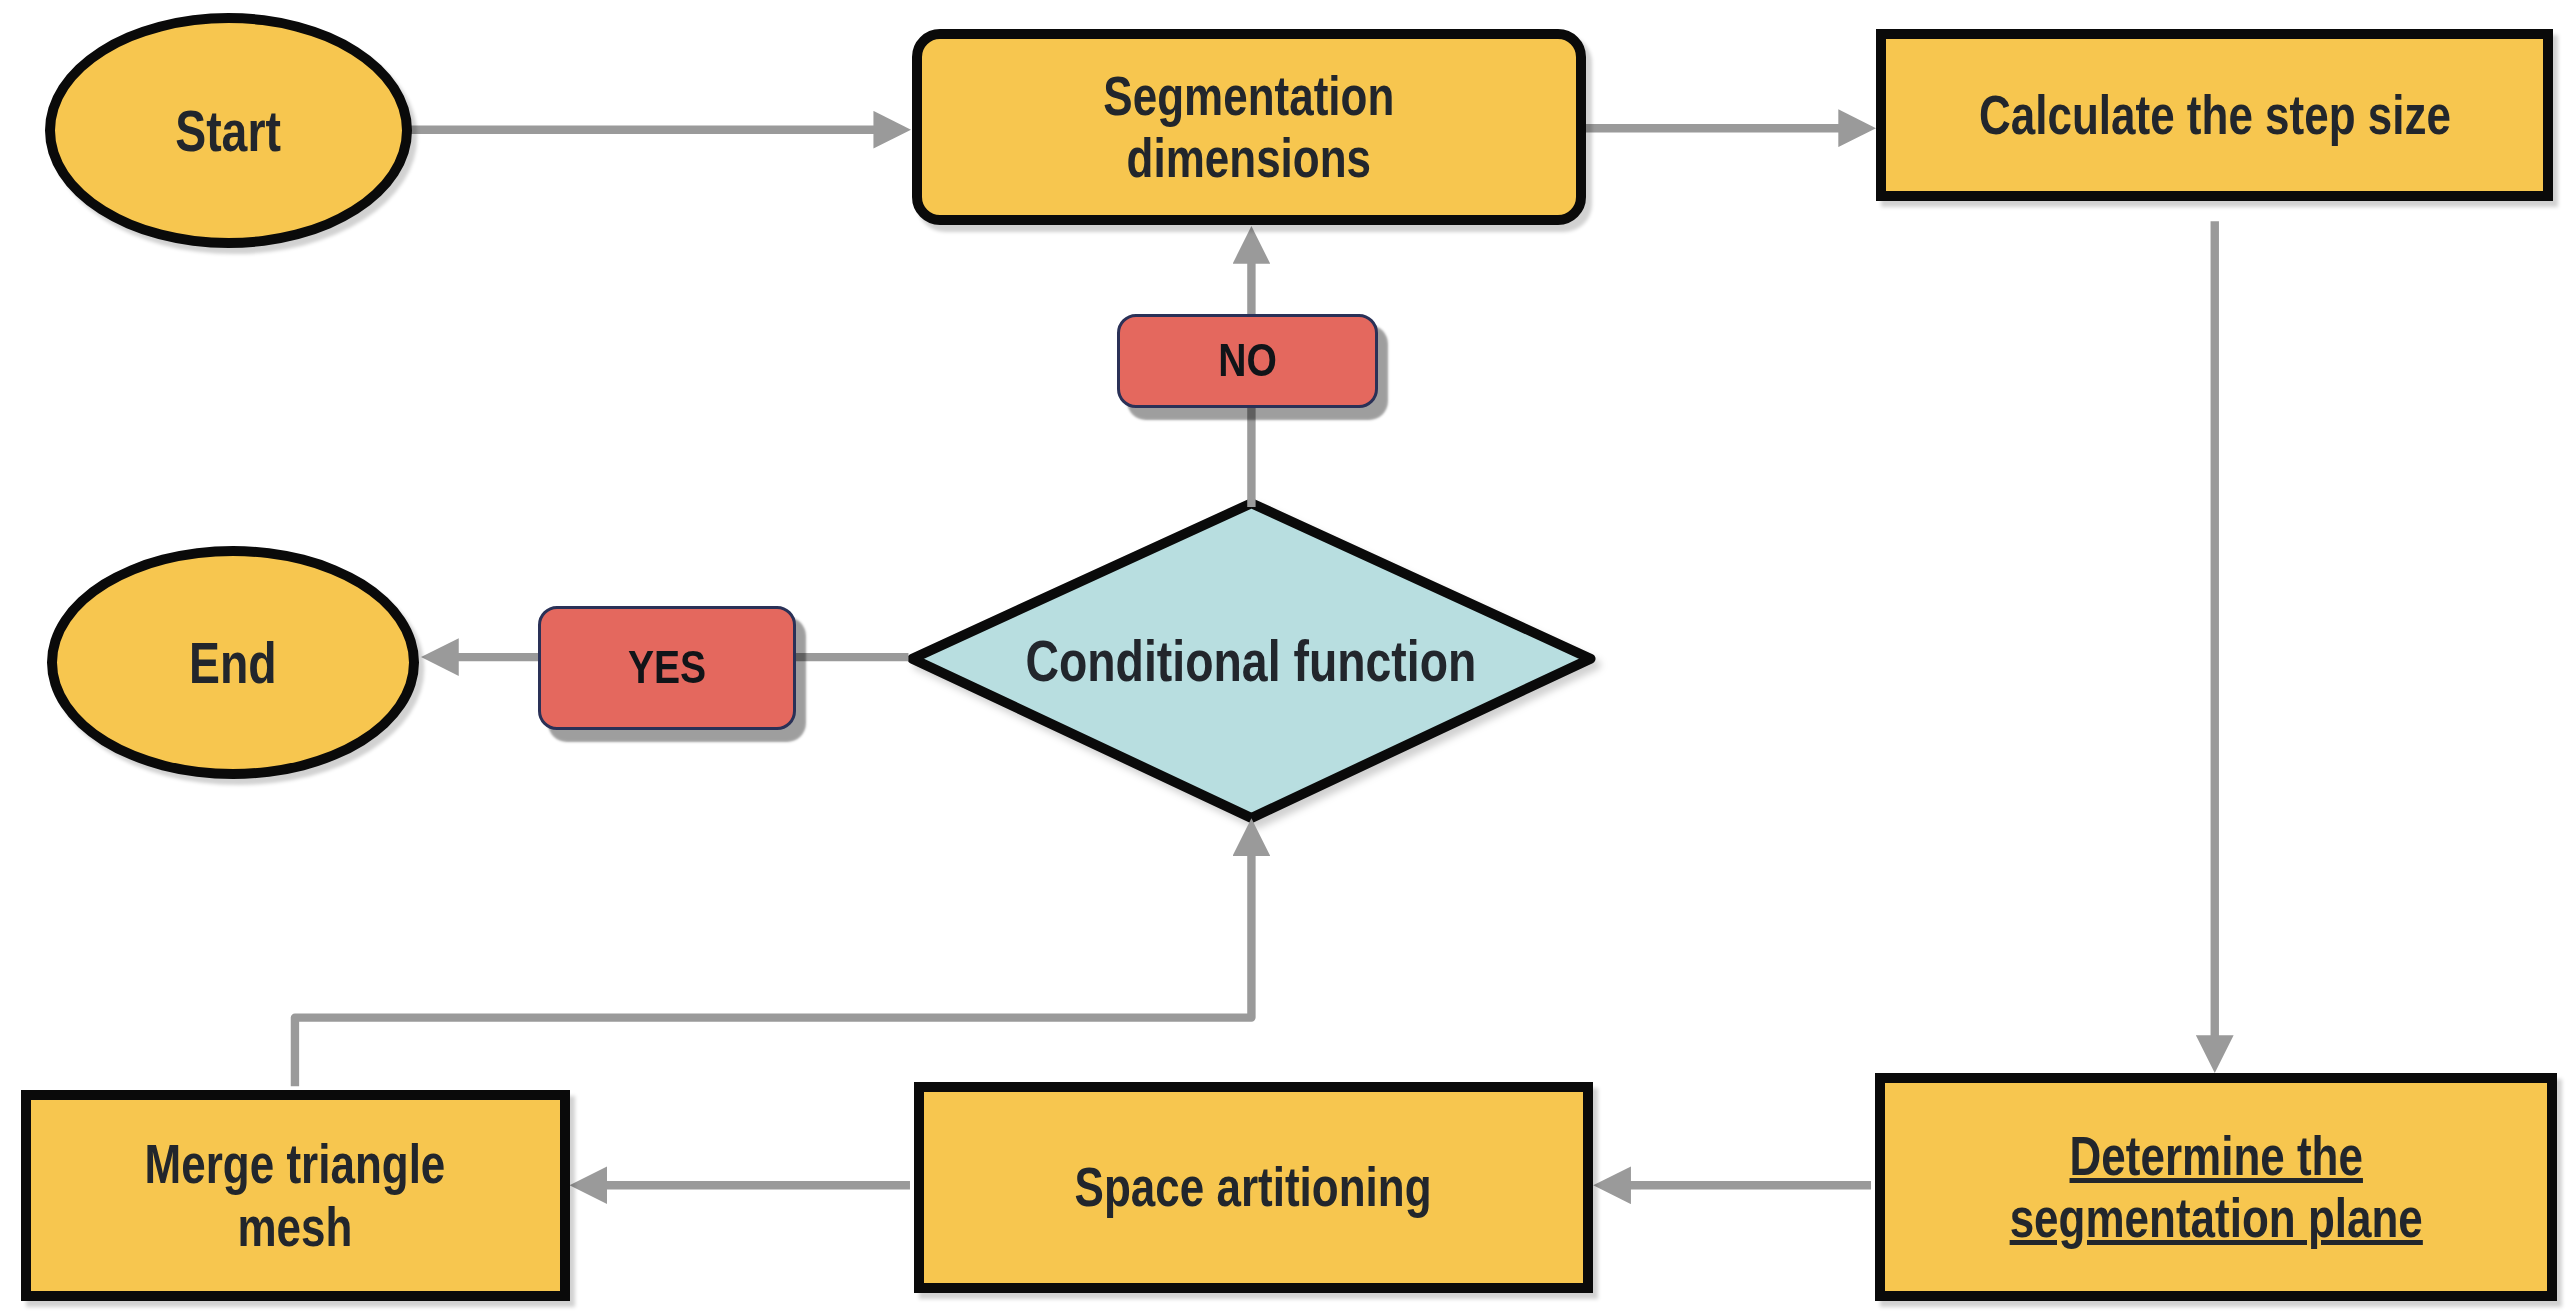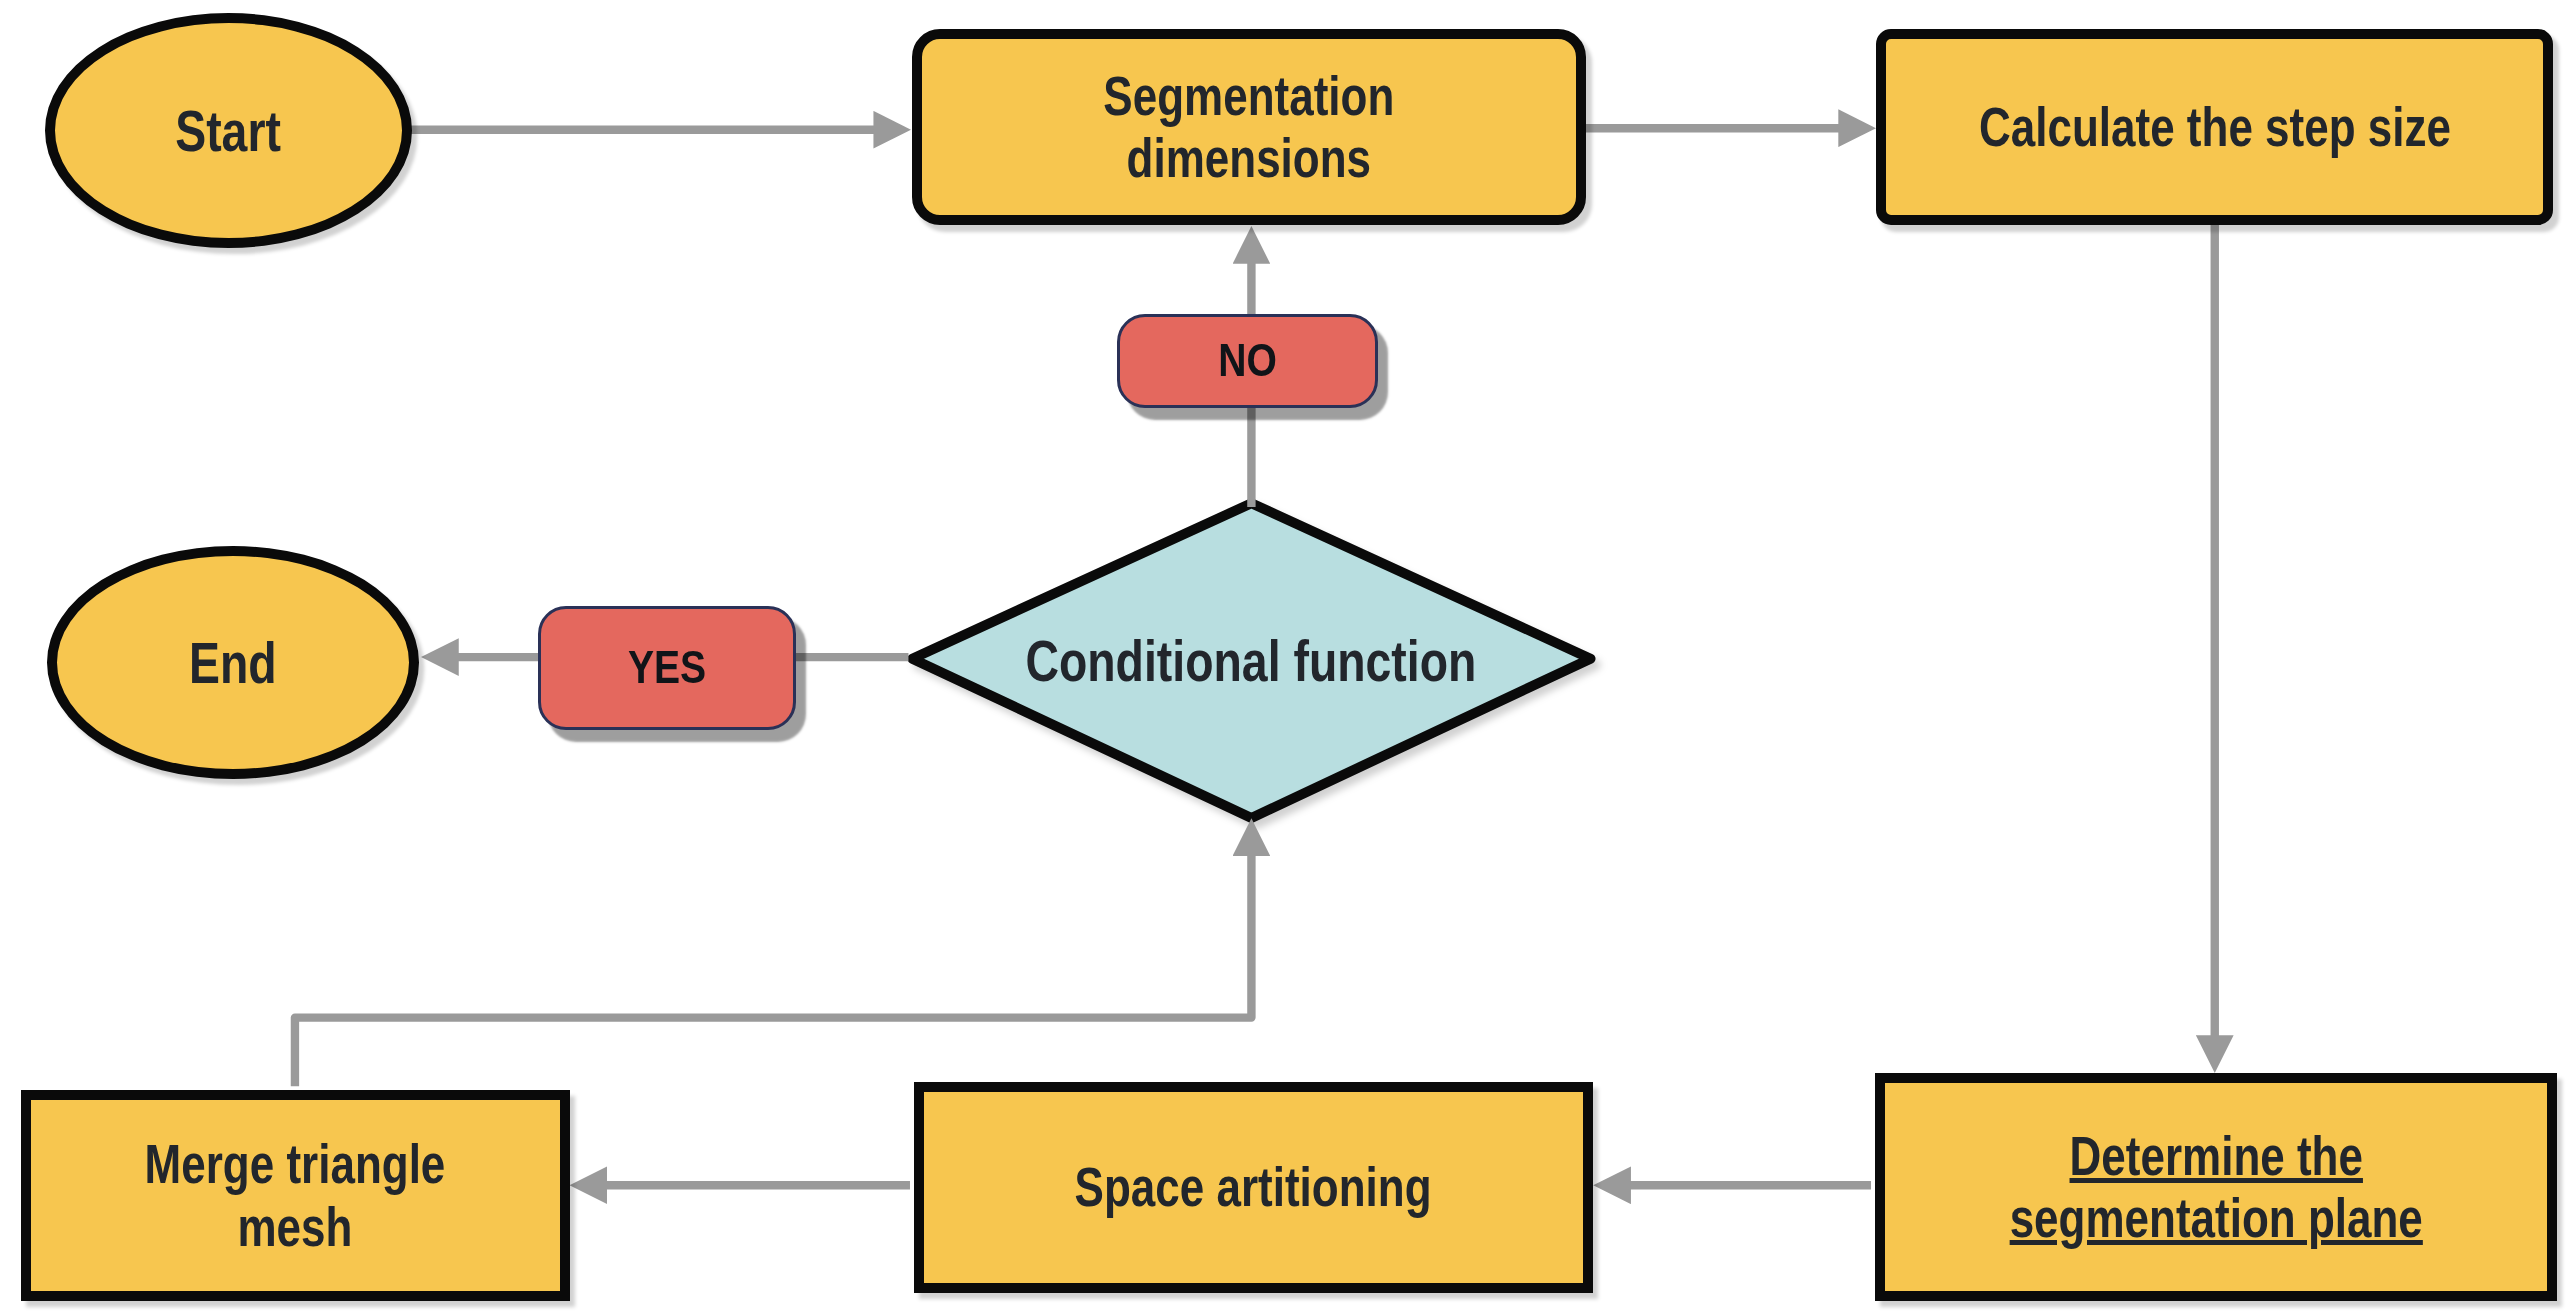--- a/index.html
+++ b/index.html
@@ -25,28 +25,28 @@
        box-shadow:5.3px 6.1px 3.8px rgba(0,0,0,0.18);}
   .ellipse{border-radius:50%;}
   .lbl{display:inline-block;white-space:pre-line;line-height:1.13;
        transform:scaleX(0.8);transform-origin:50% 50%;}
   .box-lbl{font-size:55px;}
   .ell-lbl{font-size:58px;}
   .dia-lbl{font-size:58px;}
   .overlay{background:transparent;border:none;box-shadow:none;}
   .badge{position:absolute;display:flex;align-items:center;justify-content:center;
        box-sizing:border-box;background:var(--badge-fill);
-       border:3.8px solid var(--badge-border);border-radius:28px;
+       border:3.8px solid var(--badge-border);border-radius:19px;
        box-shadow:10px 11.4px 2.3px rgba(0,0,0,0.38);color:#111418;font-weight:bold;}
   .badge .lbl{font-size:46px;transform:scaleX(0.85);}
   
   #node-start{left:45px;top:13px;width:367px;height:235px;}
   #node-end{left:47px;top:546px;width:372px;height:233px;}
   #node-seg{left:912px;top:29px;width:674px;height:196px;border-radius:28px;}
-  #node-calc{left:1876px;top:29px;width:677px;height:196px;border-radius:15px;}
+  #node-calc{left:1876px;top:29px;width:677px;height:172px;}
   #node-merge{left:20.6px;top:1090px;width:549px;height:211px;}
   #node-space{left:914px;top:1082px;width:679px;height:211px;}
   #node-det{left:1875px;top:1073px;width:682px;height:228px;text-decoration:underline;}
   #node-cond{left:912px;top:503px;width:678px;height:315px;}
   #badge-no{left:1117px;top:314px;width:261px;height:94px;}
   #badge-yes{left:538px;top:606px;width:258px;height:124px;}
 </style>
 </head>
 <body>
 

